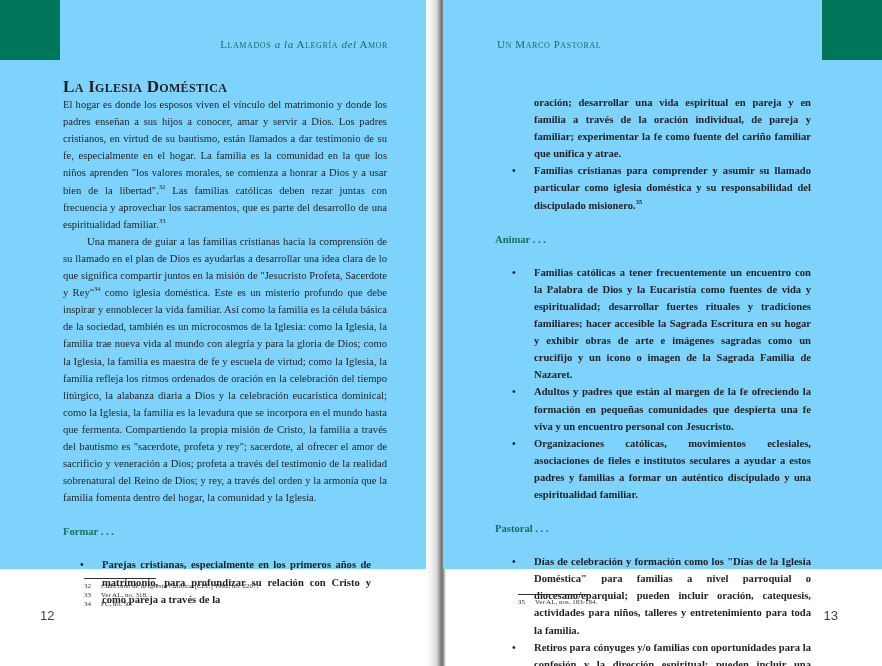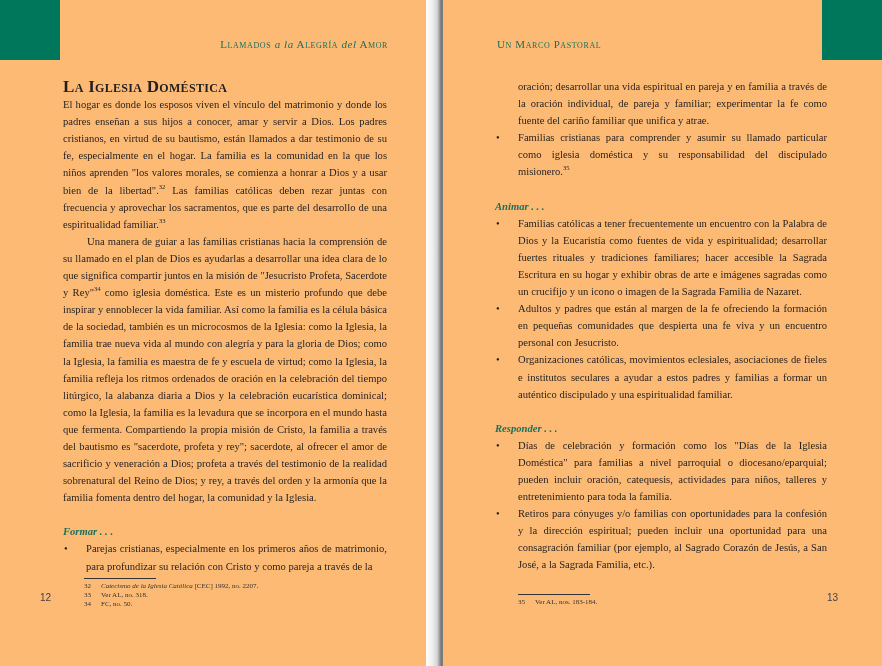--- a/index.html
+++ b/index.html
@@ -3,21 +3,21 @@
 <meta charset="utf-8">
 <style>
   html, body { margin: 0; padding: 0; }
   body {
     width: 882px; height: 666px; overflow: hidden;
     background: #ffffff;
     font-family: "Liberation Serif", "DejaVu Serif", serif;
     color: #231f20;
     position: relative;
   }
-  .page { position: absolute; top: 0; height: 666px; background: #fdba74; }
+  .page { position: absolute; top: 0; height: 569px; background: #7dd3fc; }
   .page.left { left: 0; width: 434px; }
   .page.right { left: 443px; width: 439px; }
   .gutter {
     position: absolute; left: 426px; top: 0; width: 20px; height: 666px;
     background: linear-gradient(to right, #ffffff 0%, #f0f0f0 30%, #d6d6d6 55%, #8a8a8a 72%, #6e6e6e 80%, #9a9a9a 88%, #ffffff 100%);
   }
   .green-block { position: absolute; top: 0; width: 60px; height: 60px; background: #00765a; }
   .left .green-block { left: 0; }
   .right .green-block { right: 0; }
   .running-head {
@@ -35,38 +35,38 @@
   .left .text-col { left: 63px; top: 78px; width: 324px; }
   .right .text-col { left: 52px; top: 78px; width: 332px; }
   .section-title {
     font-weight: bold; font-variant: small-caps; font-size: 17px; letter-spacing: 0.3px;
     margin: 0 0 1px 0;
   }
   p { margin: 0; }
   p.indent { text-indent: 24px; }
   sup { font-size: 6.5px; line-height: 0; vertical-align: 5px; }
   .subhead {
-    color: #1b6f5e; font-style: italic; font-weight: bold;
+    color: #1b6f5e; font-weight: bold;
     margin-top: 17px; margin-bottom: 0;
   }
-  ul.bullets { list-style: none; margin: 0; padding: 0; }
+  ul.bullets { list-style: none; margin: 16px; padding: 0; font-weight: bold; }
   ul.bullets li { position: relative; padding-left: 23px; }
   ul.bullets li .dot { position: absolute; left: 1px; top: 0; }
   ul.bullets li.cont { padding-left: 23px; }
   .footnotes {
     position: absolute; font-size: 7px; line-height: 9px; color: #333;
   }
   .left .footnotes { left: 84px; top: 578px; }
   .right .footnotes { left: 75px; top: 594px; }
   .fn-rule { width: 72px; border-top: 0.8px solid #333; margin-bottom: 3px; }
   .fn { display: flex; }
   .fn .num { width: 17px; }
   .fn i { font-style: italic; }
   .folio {
-    position: absolute; top: 592px; font-size: 10px;
+    position: absolute; top: 608px; font-size: 13px;
     font-family: "Liberation Sans", "DejaVu Sans", sans-serif; color: #444;
   }
   .left .folio { left: 40px; }
   .right .folio { right: 44px; }
 </style>
 </head>
 <body>
 
 <div class="page left">
   <div class="green-block"></div>
@@ -138,21 +138,21 @@
       <li>
         <span class="dot">•</span>
         <span>Adultos y padres que están al margen de la fe ofreciendo la formación en pequeñas comunidades que despierta una fe viva y un encuentro personal con Jesucristo.</span>
       </li>
       <li>
         <span class="dot">•</span>
         <span>Organizaciones católicas, movimientos eclesiales, asociaciones de fieles e institutos seculares a ayudar a estos padres y familias a formar un auténtico discipulado y una espiritualidad familiar.</span>
       </li>
     </ul>
 
-    <div class="subhead">Responder . . .</div>
+    <div class="subhead">Pastoral . . .</div>
     <ul class="bullets">
       <li>
         <span class="dot">•</span>
         <span>Días de celebración y formación como los "Días de la Iglesia Doméstica" para familias a nivel parroquial o diocesano/eparquial; pueden incluir oración, catequesis, actividades para niños, talleres y entretenimiento para toda la familia.</span>
       </li>
       <li>
         <span class="dot">•</span>
         <span>Retiros para cónyuges y/o familias con oportunidades para la confesión y la dirección espiritual; pueden incluir una oportunidad para una consagración familiar (por ejemplo, al Sagrado Corazón de Jesús, a San José, a la Sagrada Familia, etc.).</span>
       </li>
     </ul>

